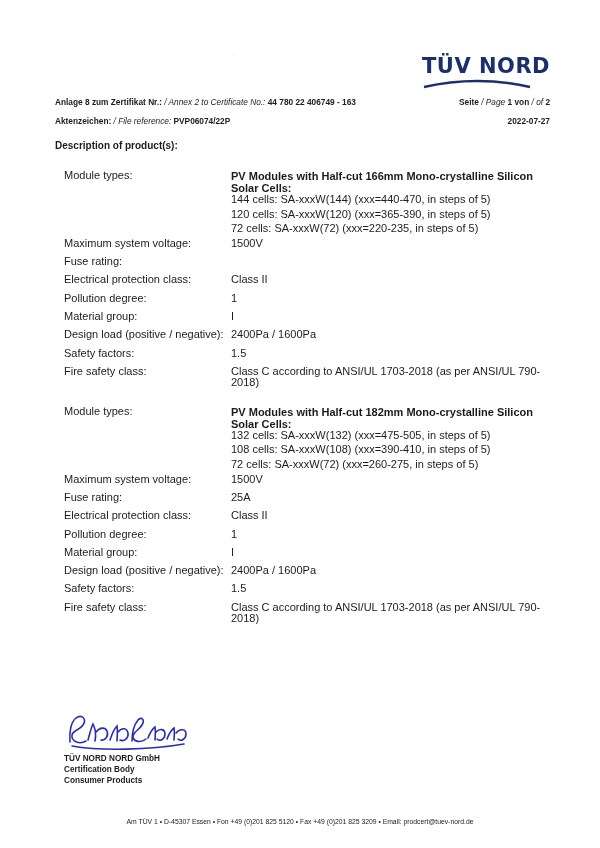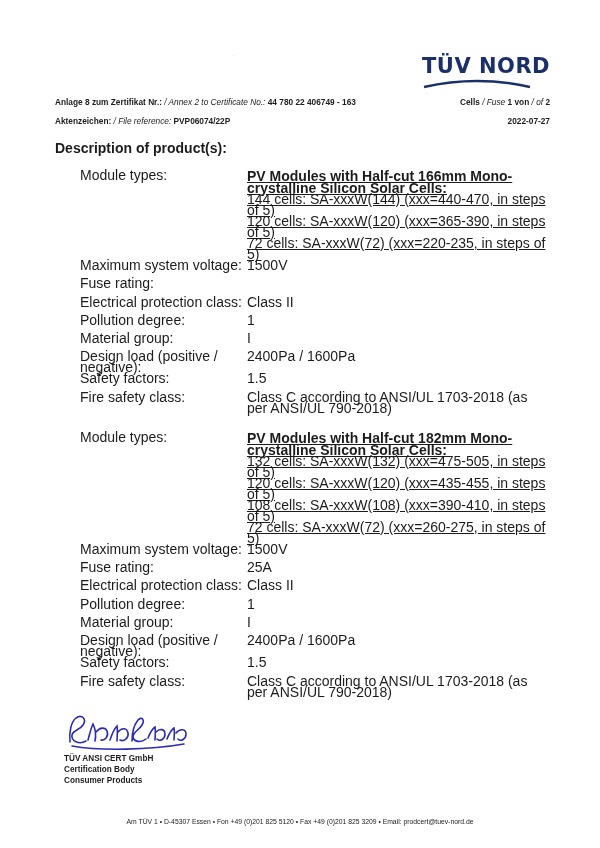--- a/index.html
+++ b/index.html
@@ -55,52 +55,51 @@
   .hdr .left { float: left; }
   .hdr .right { float: right; text-align: right; }
   .b { font-weight: bold; }
   .it { font-style: italic; text-align: right; }
 
   
   .section-title {
     position: absolute;
     left: 55px;
     top: 140px;
-    font-size: 14px;
+    font-size: 10px;
     font-weight: bold;
   }
 
   
   .specs {
     position: absolute;
     left: 64px;
     right: 50px;
     top: 170px;
-    font-size: 14px;
+    font-size: 11px;
     line-height: 11px;
-    margin-left: 16px;
   }
   .row {
     display: flex;
     align-items: flex-start;
     min-height: 18.3px;
   }
   .label {
     width: 167px;
     flex: 0 0 167px;
     color: #1c1c1c;
   }
   .value {
     flex: 1 1 auto;
   }
   .value .hd {
     font-weight: bold;
   }
   .spacer-block { height: 18px; }
-  .cell-lines div { min-height: 14.6px; text-decoration: underline; }
+  .cell-lines div { min-height: 14.6px; }
 
   
   .sig {
     position: absolute;
     left: 64px;
     bottom: 62px;
   }
   .sig-mark {
     height: 38px;
     width: 130px;
@@ -144,22 +143,22 @@
     </svg>
   </div>
 
   <div class="hdr hdr1">
     <span class="left">
       <span class="b">Anlage 8 zum Zertifikat Nr.:</span>
       <span class="it">/ Annex 2 to Certificate No.:</span>
       <span class="b">44 780 22 406749 - 163</span>
     </span>
     <span class="right">
-      <span class="b">Cells</span>
-      <span class="it">/ Fuse</span>
+      <span class="b">Seite</span>
+      <span class="it">/ Page</span>
       <span class="b">1</span>
       <span class="b">von</span>
       <span class="it">/ of</span>
       <span class="b">2</span>
     </span>
   </div>
 
   <div class="hdr hdr2">
     <span class="left">
       <span class="b">Aktenzeichen:</span>
@@ -215,21 +214,20 @@
       <div class="value">Class C according to ANSI/UL 1703-2018 (as per ANSI/UL 790-2018)</div>
     </div>
 
     <div class="spacer-block"></div>
 
     <div class="row">
       <div class="label">Module types:</div>
       <div class="value cell-lines">
         <div class="hd" style="line-height:12px;min-height:24px">PV Modules with Half-cut 182mm Mono-crystalline Silicon Solar Cells:</div>
         <div>132 cells: SA-xxxW(132) (xxx=475-505, in steps of 5)</div>
-        <div>120 cells: SA-xxxW(120) (xxx=435-455, in steps of 5)</div>
         <div>108 cells: SA-xxxW(108) (xxx=390-410, in steps of 5)</div>
         <div>72 cells: SA-xxxW(72) (xxx=260-275, in steps of 5)</div>
       </div>
     </div>
 
     <div class="row">
       <div class="label">Maximum system voltage:</div>
       <div class="value">1500V</div>
     </div>
     <div class="row">
@@ -275,21 +273,21 @@
           <path d="M72 33 C72 25 74 17 78 12 C82 8 85 12 82 17 C79 22 73 24 73 29 C74 34 81 35 86 31"></path>
           <path d="M88 30 C90 25 92 21 95 19 C96 24 95 29 95 32"></path>
           <path d="M96 24 C100 20 105 21 105 26 C105 31 100 34 97 31"></path>
           <path d="M107 31 C109 26 111 22 114 20 C115 25 114 29 114 32"></path>
           <path d="M116 25 C120 20 126 21 126 26 C126 31 121 34 118 31"></path>
           <path d="M12 38 C40 43 90 42 124 36"></path>
         </g>
       </svg>
     </div>
     <div class="sig-lines">
-      <div>TÜV ANSI CERT GmbH</div>
+      <div>TÜV NORD NORD GmbH</div>
       <div>Certification Body</div>
       <div>Consumer Products</div>
     </div>
   </div>
 
   <div class="footer">Am TÜV 1 • D-45307 Essen • Fon +49 (0)201 825 5120 • Fax +49 (0)201 825 3209 • Email: prodcert@tuev-nord.de</div>
 
 </div>
 
 </body></html>

